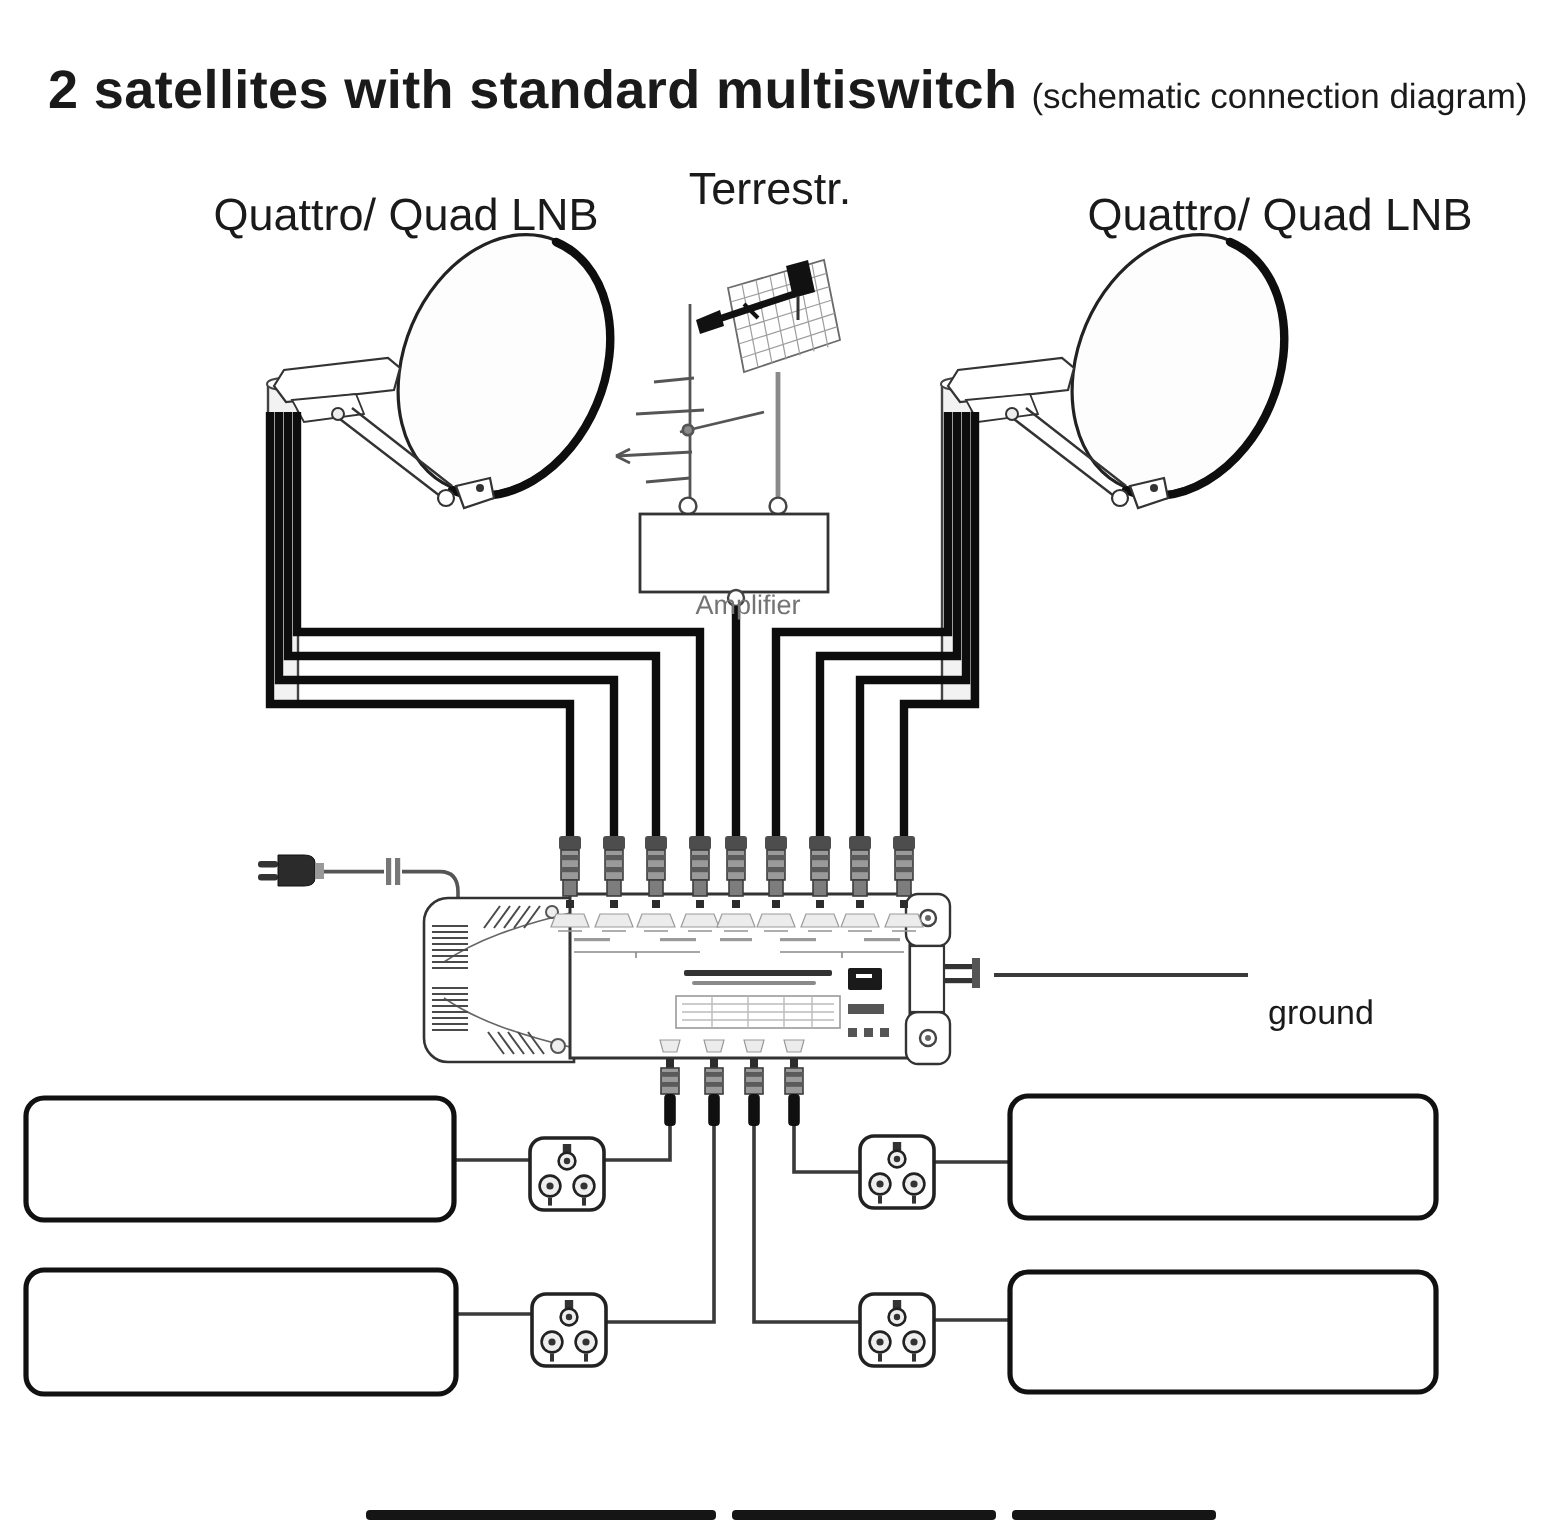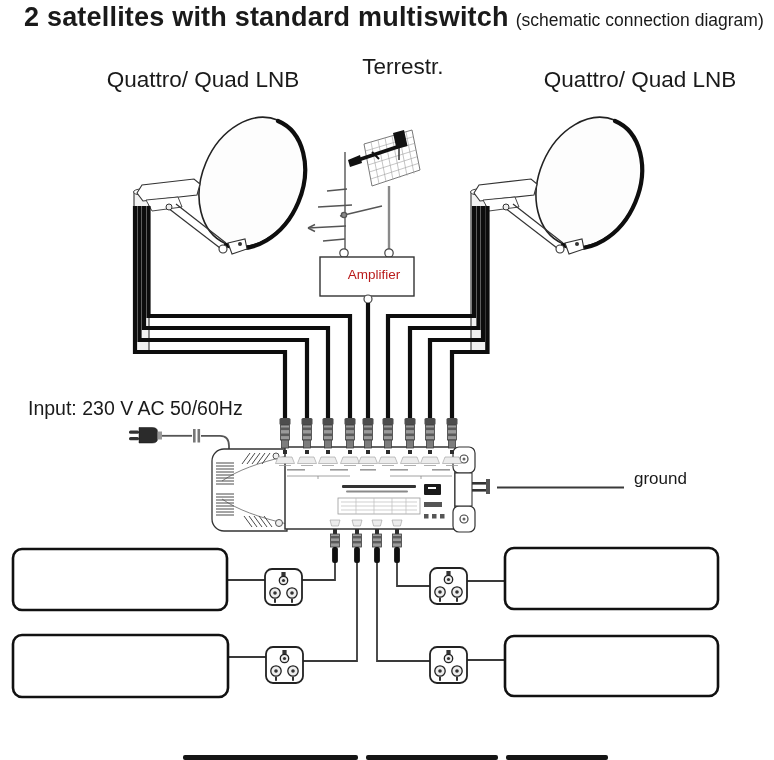--- a/index.html
+++ b/index.html
@@ -1,29 +1,29 @@
 <!DOCTYPE html>
 <html><head>
 <meta charset="utf-8">
 <style>
   html,body{margin:0;padding:0;background:#fff;}
   .canvas{
     position:relative;width:774px;height:760px;background:#ffffff;
     font-family:"Liberation Sans",sans-serif;color:#1a1a1a;overflow:hidden;
   }
-  .abs{position:absolute;}
+  .abs{position:absolute;margin-top:28px;}
   .title-row{left:24px;top:2px;width:748px;white-space:nowrap;}
   .title-main{font-size:27px;font-weight:700;letter-spacing:.2px;}
   .title-sub{font-size:17.5px;font-weight:400;margin-left:7px;}
   .lbl{font-size:22.5px;text-align:center;line-height:1.3;}
   .lnb-left{left:58px;top:65px;width:290px;}
-  .terr{left:330px;top:52px;width:146px;}
+  .terr{left:312px;top:52px;width:146px;}
   .lnb-right{left:495px;top:65px;width:290px;}
   .power{left:28px;top:397px;font-size:19.5px;font-weight:400;}
-  .amp-label{left:320px;top:267px;width:108px;text-align:center;font-size:13.5px;color:#b91c1c;}
+  .amp-label{left:320px;top:267px;width:108px;text-align:center;font-size:13.5px;color:#737373;}
   .ground-label{left:634px;top:469px;font-size:17px;}
   .outputs-caption{left:120px;top:713px;width:520px;text-align:center;font-size:24px;}
   svg{position:absolute;left:0;top:0;}
 </style>
 </head>
 <body>
 
 <div class="canvas">
 
   <svg width="774" height="760" viewBox="0 0 774 760">
@@ -307,20 +307,19 @@
   </div>
 
   <div class="abs lbl lnb-left">Quattro/ Quad LNB</div>
 
   <div class="abs lbl terr">
     <div>Terrestr.</div>
   </div>
 
   <div class="abs lbl lnb-right">Quattro/ Quad LNB</div>
 
-  <div class="abs power">Input: 230 V AC 50/60Hz</div>
 
   <div class="abs amp-label">Amplifier</div>
 
   <div class="abs ground-label">ground</div>
 
 
 </div>
 
 </body></html>

